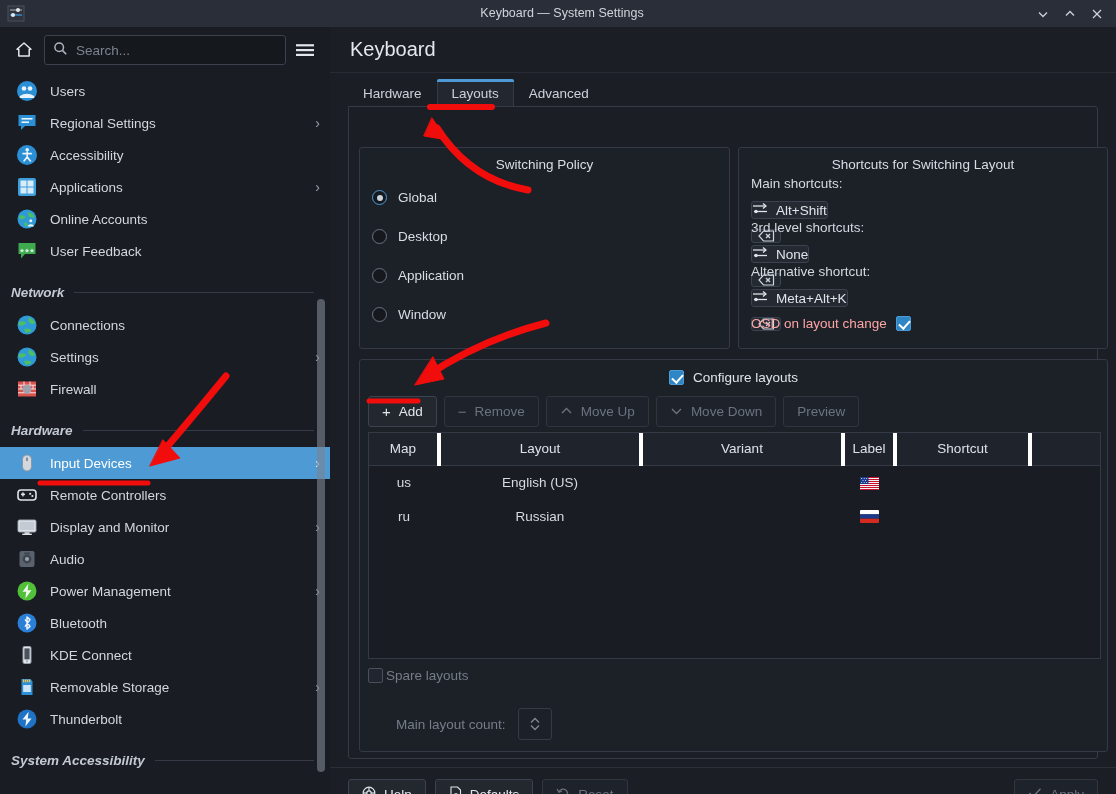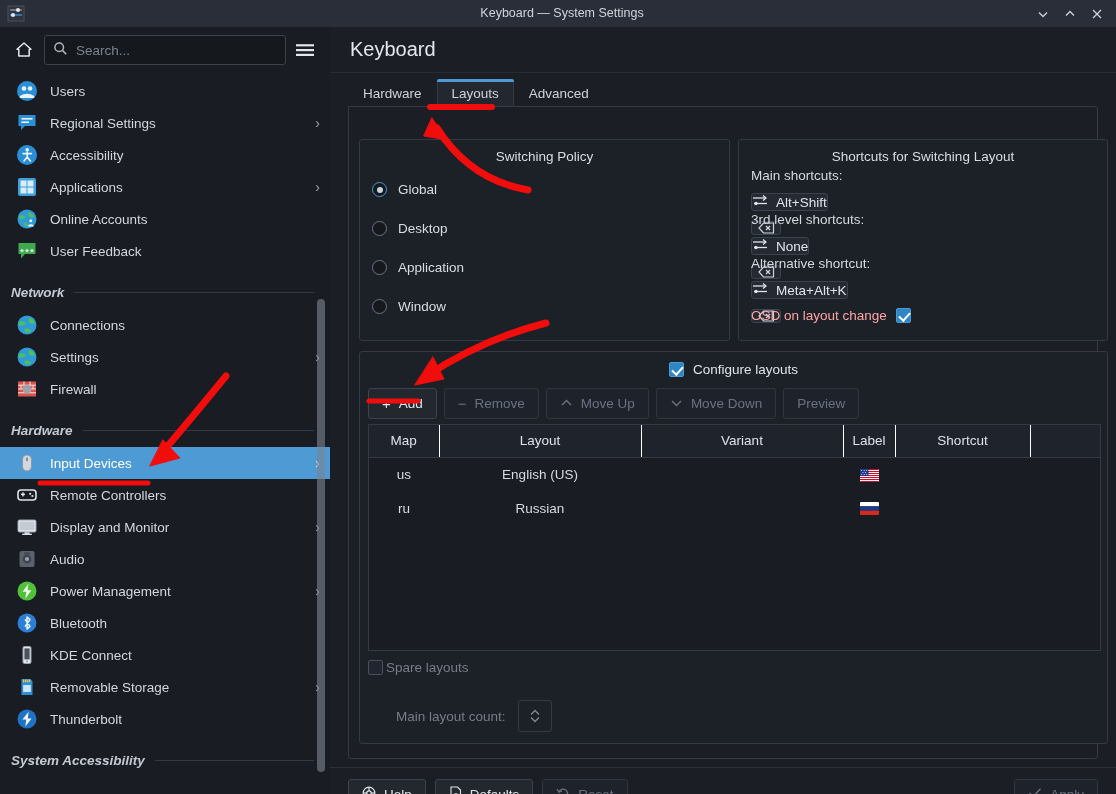--- a/index.html
+++ b/index.html
@@ -123,20 +123,21 @@
   .tab-content {
     position: absolute; left: 18px; top: 79px; width: 750px; height: 653px;
     border: 1px solid #353b45; border-radius: 0 3px 3px 3px;
     background: #1b1e24;
   }
 
   
   .groupbox {
     position: absolute; border: 1px solid #343a45; border-radius: 3px;
     background: #1c2027;
+    margin-top: 8px;
   }
   .group-title {
     text-align: center; font-size: 13.5px; color: #d8dce3;
     padding-top: 9px;
   }
   .gb-switching { left: 10px; top: 32px; width: 371px; height: 202px; }
   .gb-shortcuts { left: 389px; top: 32px; width: 370px; height: 202px; }
 
   .radio-row {
     display: flex; align-items: center; gap: 11px;
@@ -199,21 +200,21 @@
   }
   .tb-btn.disabled { color: #6b7280; border-color: #30363f; background: #1e222a; }
 
   .table-wrap {
     position: absolute; left: 8px; top: 72px; width: 733px; height: 227px;
     border: 1px solid #343a45; background: #191c22;
   }
   table.layouts { width: 100%; border-collapse: collapse; table-layout: fixed; }
   table.layouts th {
     height: 32px; font-size: 13.5px; font-weight: normal; color: #dde1e8;
-    background: #1f232b; border-right: 1px solid #ffffff; border-bottom: 1px solid #343a45;
+    background: #1f232b; border-right: 4px solid #ffffff; border-bottom: 1px solid #343a45;
   }
   table.layouts th:last-child { border-right: none; }
   table.layouts td {
     height: 34px; font-size: 13.5px; color: #d6dae1; padding: 0 8px;
     text-align: center;
   }
   td.col-layout { text-align: left; padding-left: 12px; }
 
   .flag { display: inline-block; width: 19px; height: 13px; border-radius: 1px; position: relative; overflow: hidden; vertical-align: middle; }
 

